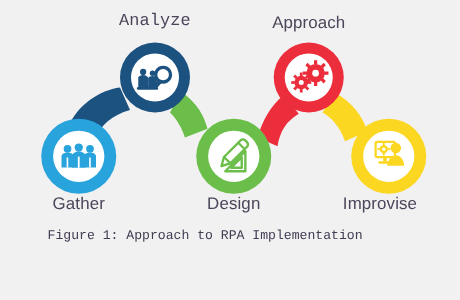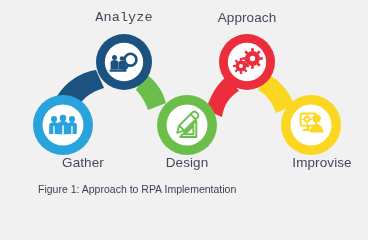--- a/index.html
+++ b/index.html
@@ -38,21 +38,21 @@
     white-space: nowrap;
     text-align: center;
     transform: translateX(-50%);
   }
   .caption {
     position: absolute;
     left: 38px;
     top: 183px;
     color: #423b52;
     font-size: 10.5px;
-    font-family: Liberation Sans, sans-serif;
+    font-family: Liberation Mono, monospace;
     white-space: nowrap;
   }
 </style>
 </head>
 <body>
 
 <div id="diagram-root">
 
   <svg id="flow-svg" viewBox="0 0 368 225">
 
@@ -176,25 +176,25 @@
           <circle r="1.3" fill="#ffffff"></circle>
         </g>
 
         <circle cx="316.6" cy="118.4" r="4.2" fill="#fcd722"></circle>
 
         <path d="M 309.8 132.5 c 0.5 -5 3.4 -8.4 6.9 -8.4 c 3.4 0 6.2 3.2 6.7 8.4 Z" fill="#fcd722"></path>
       </g>
     </g>
   </svg>
 
-  <div class="node-label" style="left:63px; top:155px;margin-left:20px;">Gather</div>
+  <div class="node-label" style="left:63px; top:155px;">Gather</div>
 
   <div class="node-label" style="left:124px; top:10px;font-family:Liberation Mono, monospace;">Analyze</div>
 
   <div class="node-label" style="left:187px; top:155px;">Design</div>
 
   <div class="node-label" style="left:247px; top:10px;">Approach</div>
 
-  <div class="node-label" style="left:322px; top:155px;text-align:right;">Improvise</div>
+  <div class="node-label" style="left:304px; top:155px;text-align:right;">Improvise</div>
 
   <div class="caption">Figure 1: Approach to RPA Implementation</div>
 
 </div>
 
 </body></html>

